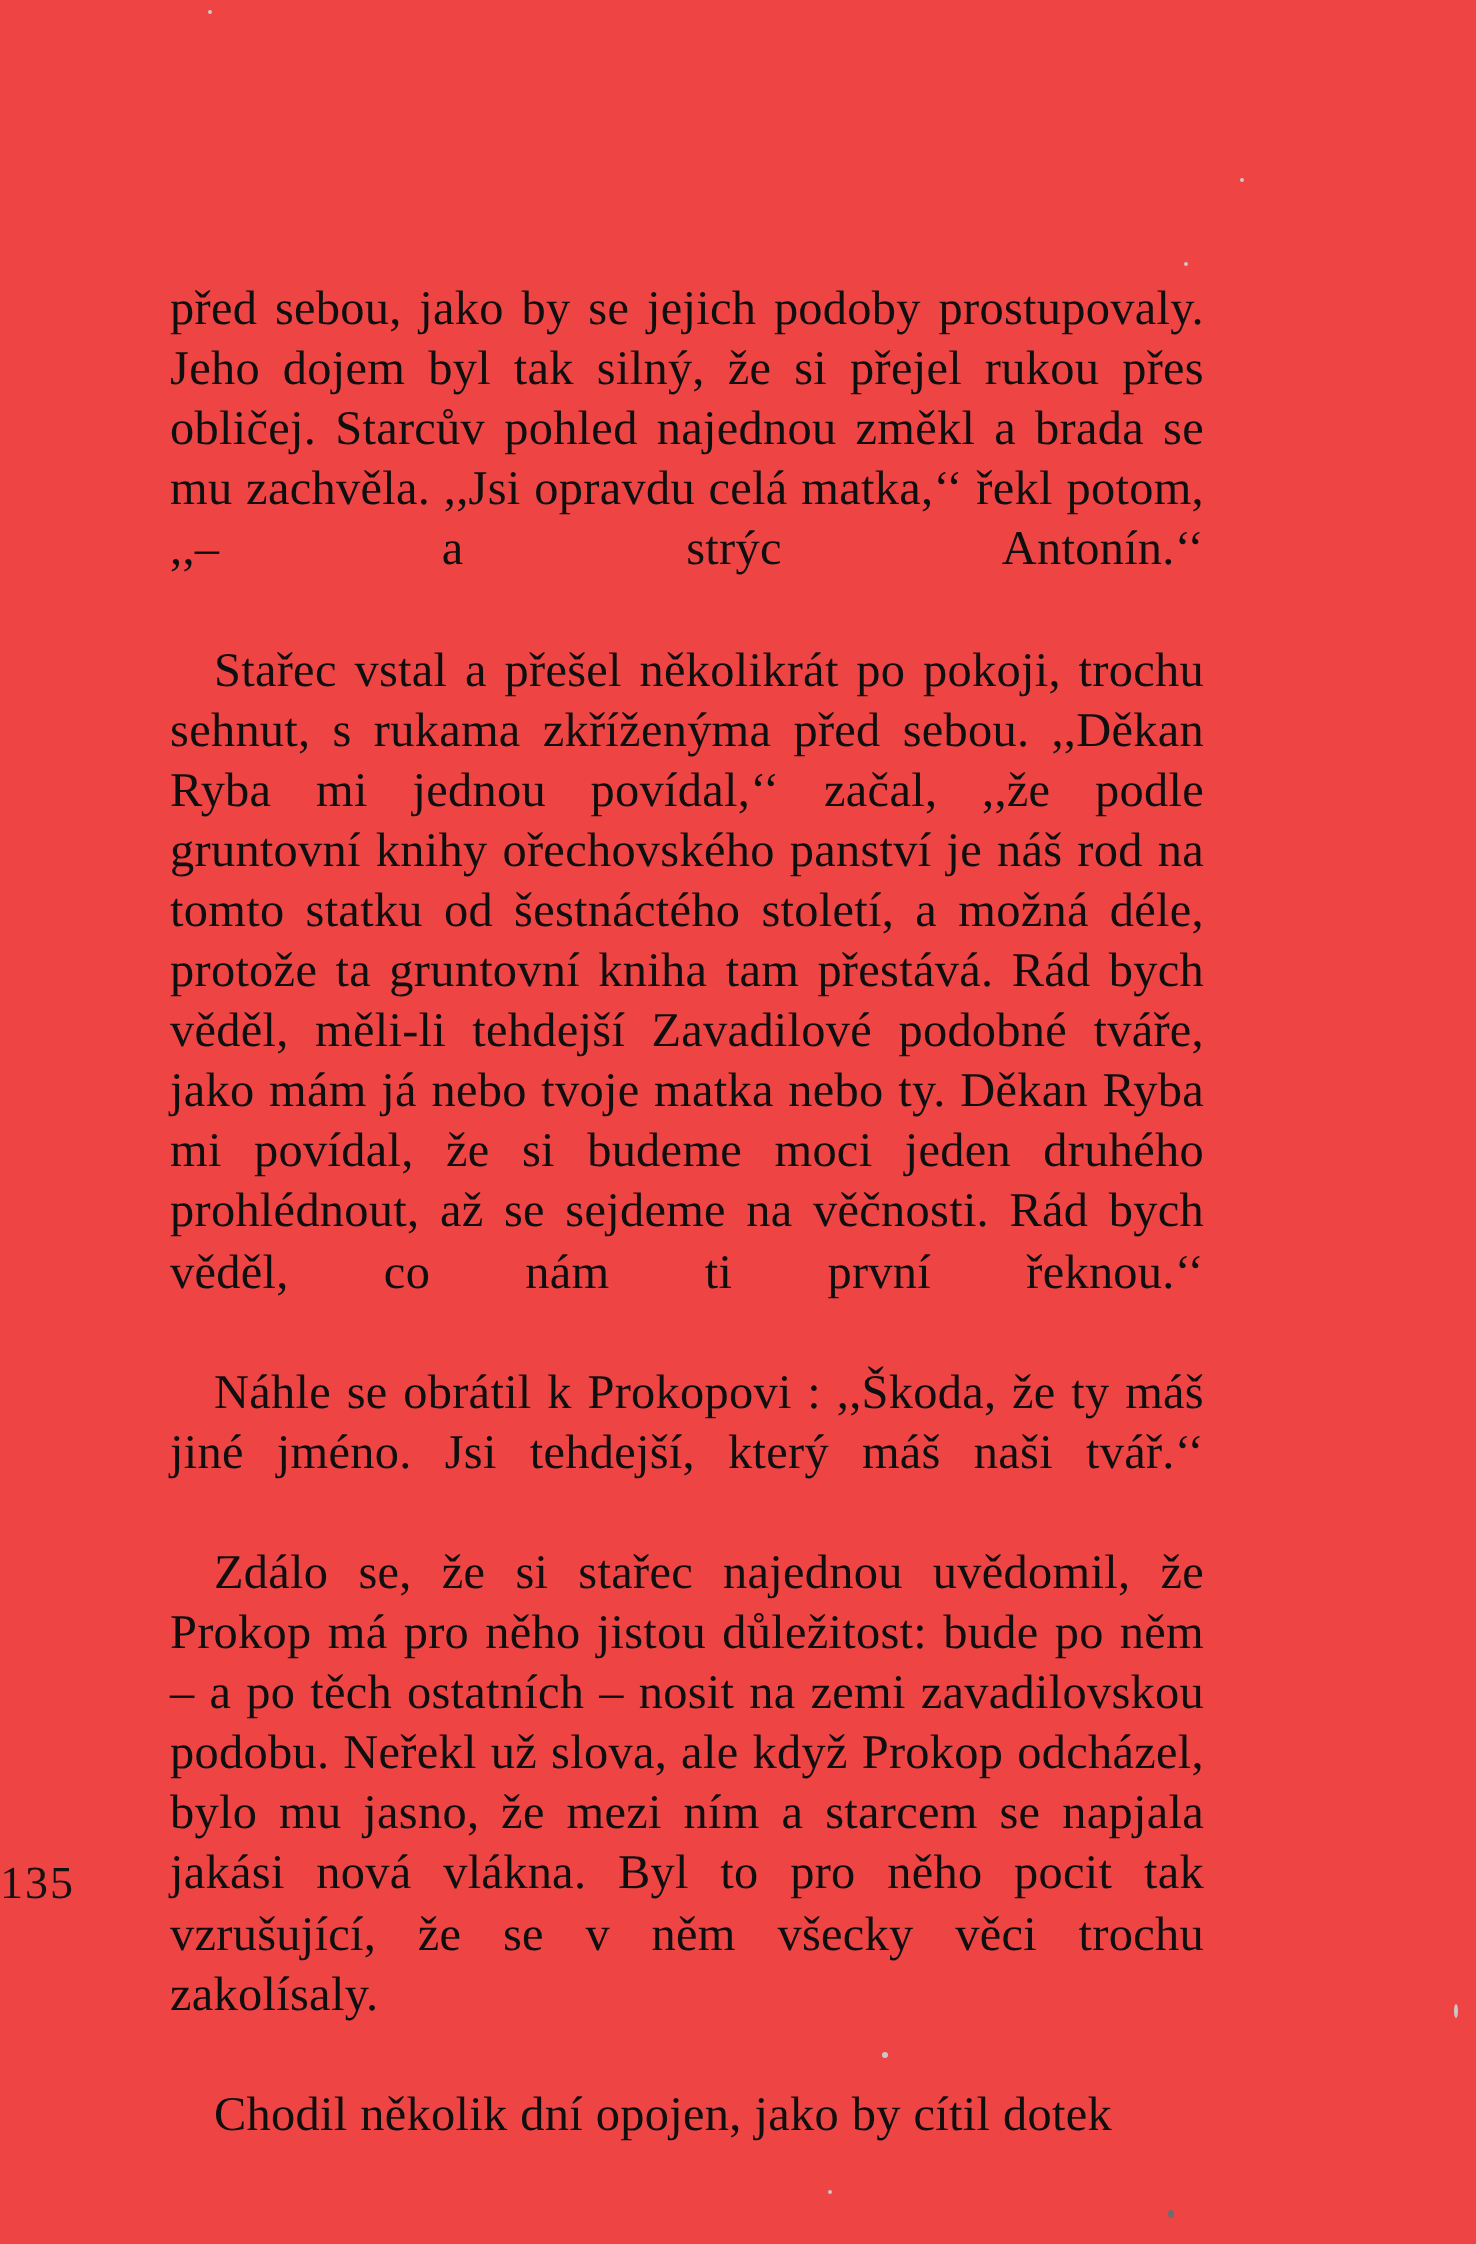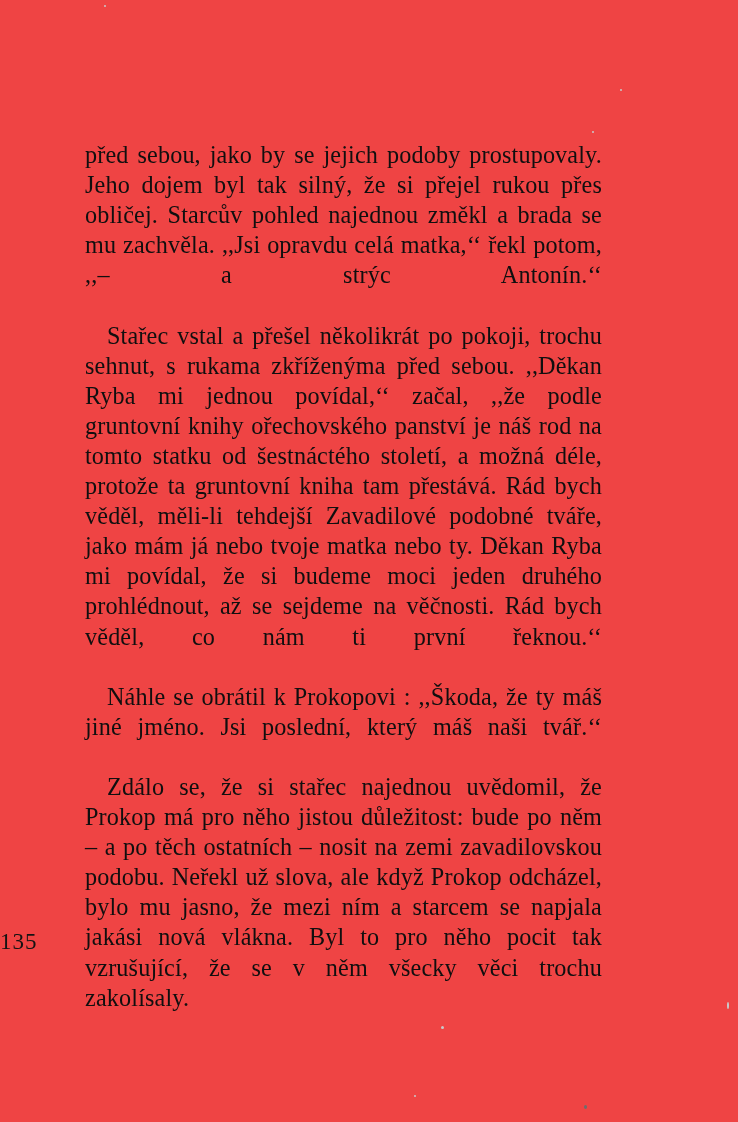--- a/index.html
+++ b/index.html
@@ -77,19 +77,20 @@
   <div class="speck" style="left:620px; top:89px; width:2px; height:2px;"></div>
   <div class="speck" style="left:592px; top:131px; width:2px; height:2px;"></div>
   <div class="speck" style="left:441px; top:1026px; width:3px; height:3px;"></div>
   <div class="speck" style="left:414px; top:1095px; width:2px; height:2px;"></div>
   <div class="speck dark" style="left:584px; top:1105px; width:3px; height:4px;"></div>
   <div class="speck" style="left:727px; top:1002px; width:2px; height:7px;"></div>
 
   <div id="text-block">
     <p class="para">před sebou, jako by se jejich podoby prostupovaly. Jeho dojem byl tak silný, že si přejel rukou přes obličej. Starcův pohled najednou změkl a brada se mu zachvěla. ,,Jsi opravdu celá matka,‘‘ řekl potom, ,,– a strýc Antonín.‘‘</p>
     <p class="para indent">Stařec vstal a přešel několikrát po pokoji, trochu sehnut, s rukama zkříženýma před sebou. ,,Děkan Ryba mi jednou povídal,‘‘ začal, ,,že podle gruntovní knihy ořechovského panství je náš rod na tomto statku od šestnáctého století, a možná déle, protože ta gruntovní kniha tam přestává. Rád bych věděl, měli-li tehdejší Zavadilové podobné tváře, jako mám já nebo tvoje matka nebo ty. Děkan Ryba mi povídal, že si budeme moci jeden druhého prohlédnout, až se sejdeme na věčnosti. Rád bych věděl, co nám ti první řeknou.‘‘</p>
-    <p class="para indent">Náhle se obrátil k Prokopovi : ,,Škoda, že ty máš jiné jméno. Jsi poslední, který máš naši tvář.‘‘</p>
+    <p class="para indent">Náhle se obrátil k Prokopovi : ,,Škoda, že ty máš jiné jméno. Jsi tehdejší, který máš naši tvář.‘‘</p>
     <p class="para indent">Zdálo se, že si stařec najednou uvědomil, že Prokop má pro něho jistou důležitost: bude po něm – a po těch ostatních – nosit na zemi zavadilovskou podobu. Neřekl už slova, ale když Prokop odcházel, bylo mu jasno, že mezi ním a starcem se napjala jakási nová vlákna. Byl to pro něho pocit tak vzrušující, že se v něm všecky věci trochu zakolísaly.</p>
+    <p class="para indent nostretch">Chodil několik dní opojen, jako by cítil dotek</p>
   </div>
 
   <div id="page-number">135</div>
 
 </div>
 
 </body></html>

